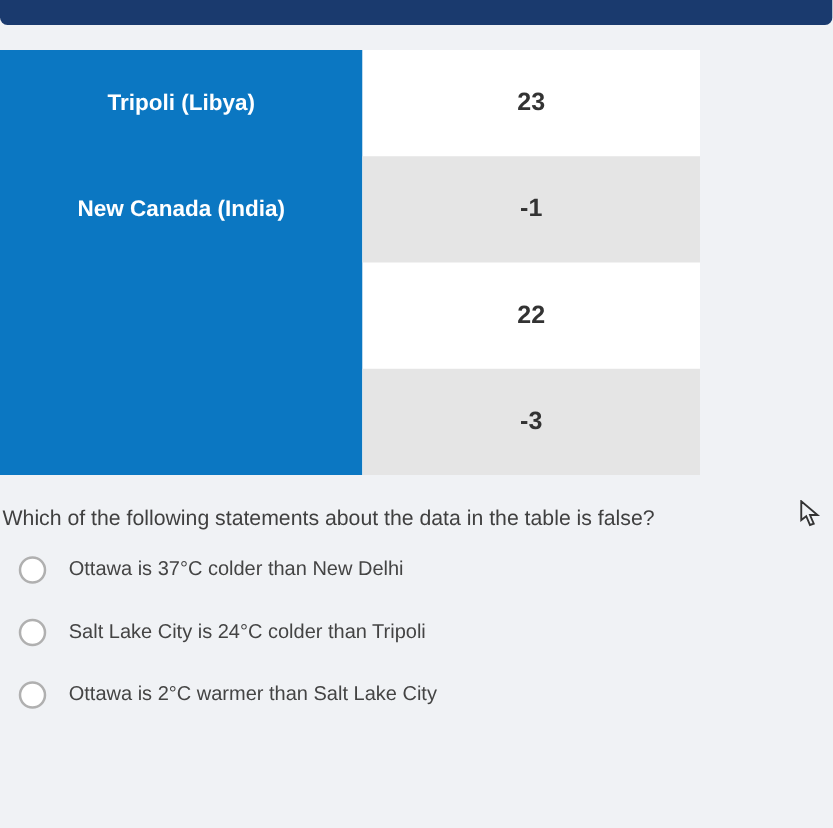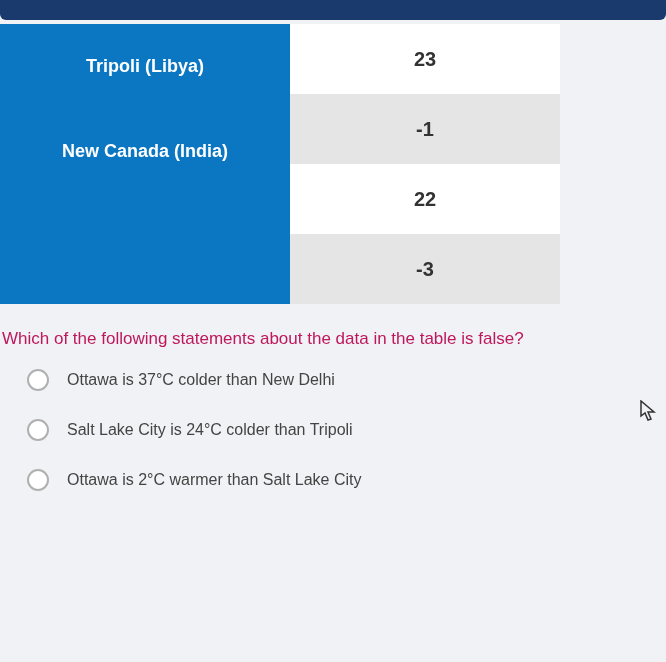--- a/index.html
+++ b/index.html
@@ -17,60 +17,60 @@
     .header-bar {
       background: #1a3a6e;
       height: 20px;
       width: 100%;
       border-bottom-left-radius: 6px;
       border-bottom-right-radius: 6px;
     }
     .table-container {
       display: flex;
       width: 560px;
-      margin-top: 4px;
+      margin-top: 20px;
     }
     .label-column {
       background: #0b77c2;
       width: 290px;
       color: #fff;
     }
     .value-column {
       width: 270px;
       background: #fff;
     }
     .label-cell {
       height: 85px;
       display: flex;
       align-items: center;
       justify-content: center;
       font-weight: 700;
       font-size: 18px;
       color: #fff;
     }
     .value-cell {
-      height: 70px;
+      height: 85px;
       display: flex;
       align-items: center;
       justify-content: center;
       font-weight: 700;
       font-size: 20px;
       color: #333;
     }
     .value-cell.alt {
       background: #e5e5e5;
     }
     .question-text {
       margin: 25px 10px 20px 0;
       font-size: 17px;
-      color: #be185d;
+      color: #404040;
       padding-left: 2px;
     }
     .options {
-      padding-left: 27px;
+      padding-left: 15px;
     }
     .option {
       display: flex;
       align-items: center;
       margin-bottom: 28px;
       cursor: pointer;
     }
     .radio {
       width: 22px;
       height: 22px;

